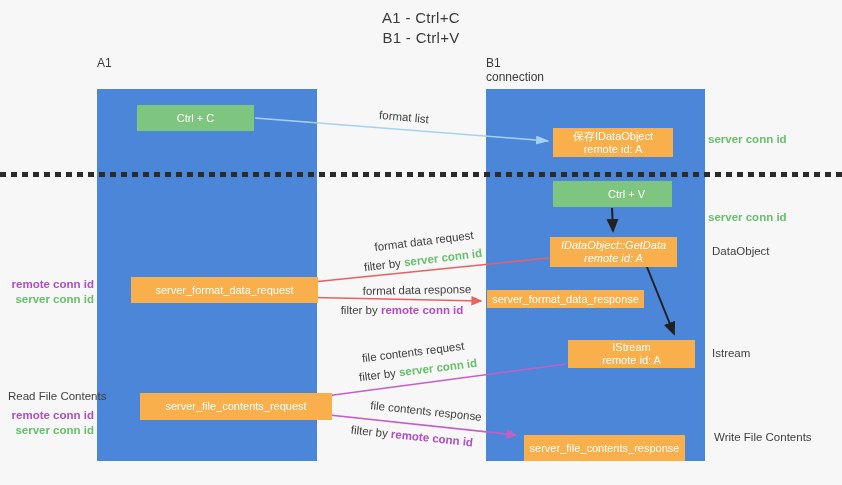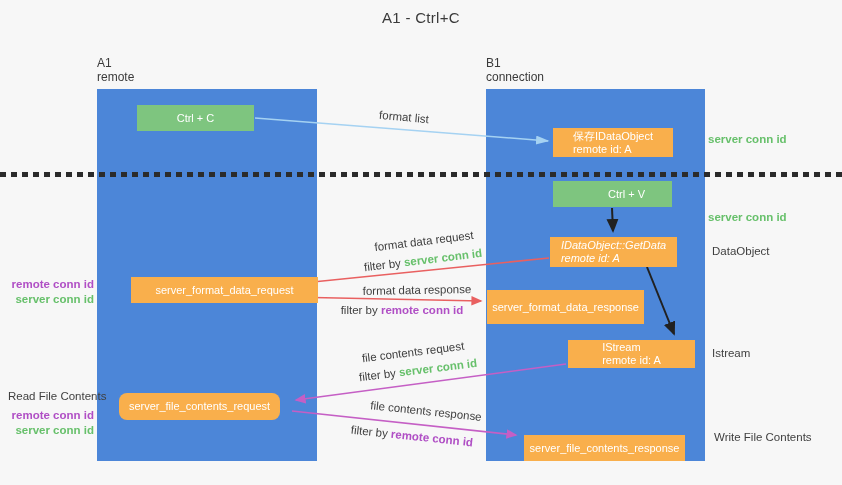--- a/index.html
+++ b/index.html
@@ -12,43 +12,43 @@
   .abs { position: absolute; }
   .title-block { left: 0; top: 8px; width: 842px; text-align: center;
     font-size: 15px; color: #3a3a3a; line-height: 20px; letter-spacing: .3px; }
   .lane-header { text-align: left; font-size: 12px; color: #3a3a3a; line-height: 14px; }
   .lane { background: #4c86d8; }
   .lane-left  { left: 97px;  top: 89px; width: 220px; height: 372px; }
   .lane-right { left: 486px; top: 89px; width: 219px; height: 372px; }
   .dotline { left: 0; top: 172px; width: 842px; height: 5px; z-index: 6;
     background: repeating-linear-gradient(90deg, #2b2b2b 0 6px, rgba(0,0,0,0) 6px 11px); }
   .node { display: flex; align-items: center; justify-content: center;
-    color: #ffffff; font-size: 11px; line-height: 13px; z-index: 5; }
+    text-align: center; color: #ffffff; font-size: 11px; line-height: 13px; z-index: 5; }
   .node-green  { background: #7ec57f; }
   .node-orange { background: #f9af4c; }
   .svg-layer { left: 0; top: 0; z-index: 4; }
   .lbl { white-space: nowrap; font-size: 11.5px; color: #3f3f3f; z-index: 7; }
   .lbl-center { transform: translate(-50%, -50%); }
   .green-bold  { color: #67c06b; font-weight: bold; }
   .purple-bold { color: #b04fc5; font-weight: bold; }
   .side-right { font-size: 11.5px; }
   .left-group { text-align: right; font-size: 11.5px; line-height: 15px; }
 </style>
 </head>
 <body>
 
 <div class="stage">
 
   <div class="abs title-block">
     <div>A1 - Ctrl+C</div>
+    <div>B1 - Ctrl+V</div>
   </div>
 
   <div class="abs lane-header" style="left:97px; top:56px; width:220px;">
     <div>A1</div>
-    <div>remote</div>
   </div>
   <div class="abs lane-header" style="left:486px; top:56px; width:219px;">
     <div>B1</div>
     <div>connection</div>
   </div>
 
   <div class="abs lane lane-left"></div>
   <div class="abs lane lane-right"></div>
 
   <svg class="abs svg-layer" width="842" height="485" viewBox="0 0 842 485">
@@ -76,40 +76,40 @@
   </svg>
 
   <div class="abs dotline"></div>
 
   <div class="abs node node-green" style="left:137px; top:105px; width:117px; height:26px;">
     <span>Ctrl + C</span>
   </div>
   <div class="abs node node-orange" style="left:131px; top:277px; width:187px; height:26px;">
     <span>server_format_data_request</span>
   </div>
-  <div class="abs node node-orange" style="left:119px; top:393px; width:161px; height:27px;border-radius:8px;">
+  <div class="abs node node-orange" style="left:140px; top:393px; width:192px; height:27px;">
     <span>server_file_contents_request</span>
   </div>
 
   <div class="abs node node-orange" style="left:553px; top:128px; width:120px; height:29px;">
     <span>
       <span style="display:block;">保存IDataObject</span>
       <span style="display:block;">remote id: A</span>
     </span>
   </div>
   <div class="abs node node-green" style="left:553px; top:181px; width:119px; height:26px;padding-left:28px;">
     <span>Ctrl + V</span>
   </div>
   <div class="abs node node-orange" style="left:550px; top:237px; width:127px; height:30px;font-style:italic;">
     <span>
       <span style="display:block;">IDataObject::GetData</span>
       <span style="display:block;">remote id: A</span>
     </span>
   </div>
-  <div class="abs node node-orange" style="left:487px; top:290px; width:157px; height:34px;">
+  <div class="abs node node-orange" style="left:487px; top:290px; width:157px; height:18px;">
     <span>server_format_data_response</span>
   </div>
   <div class="abs node node-orange" style="left:568px; top:340px; width:127px; height:28px;">
     <span>
       <span style="display:block;">IStream</span>
       <span style="display:block;">remote id: A</span>
     </span>
   </div>
   <div class="abs node node-orange" style="left:524px; top:427px; width:161px; height:26px;margin-top:8px;">
     <span>server_file_contents_response</span>

